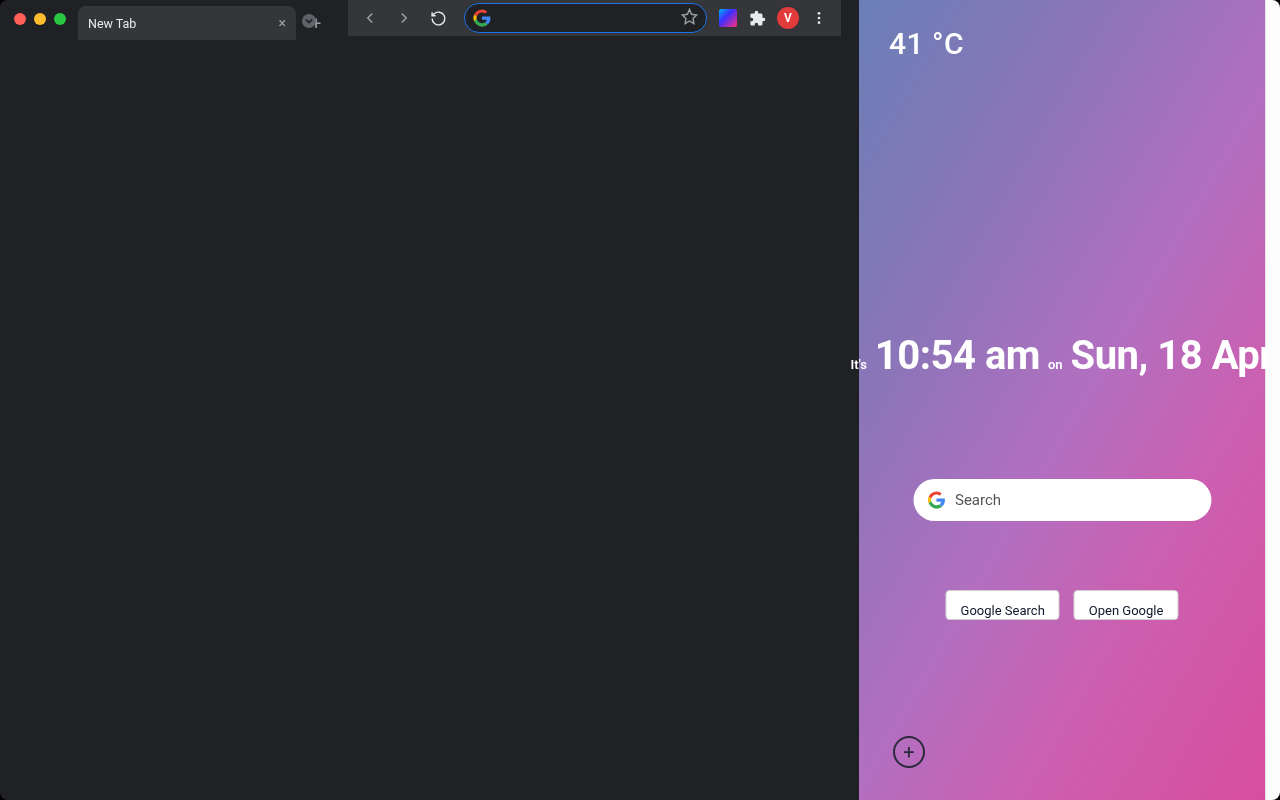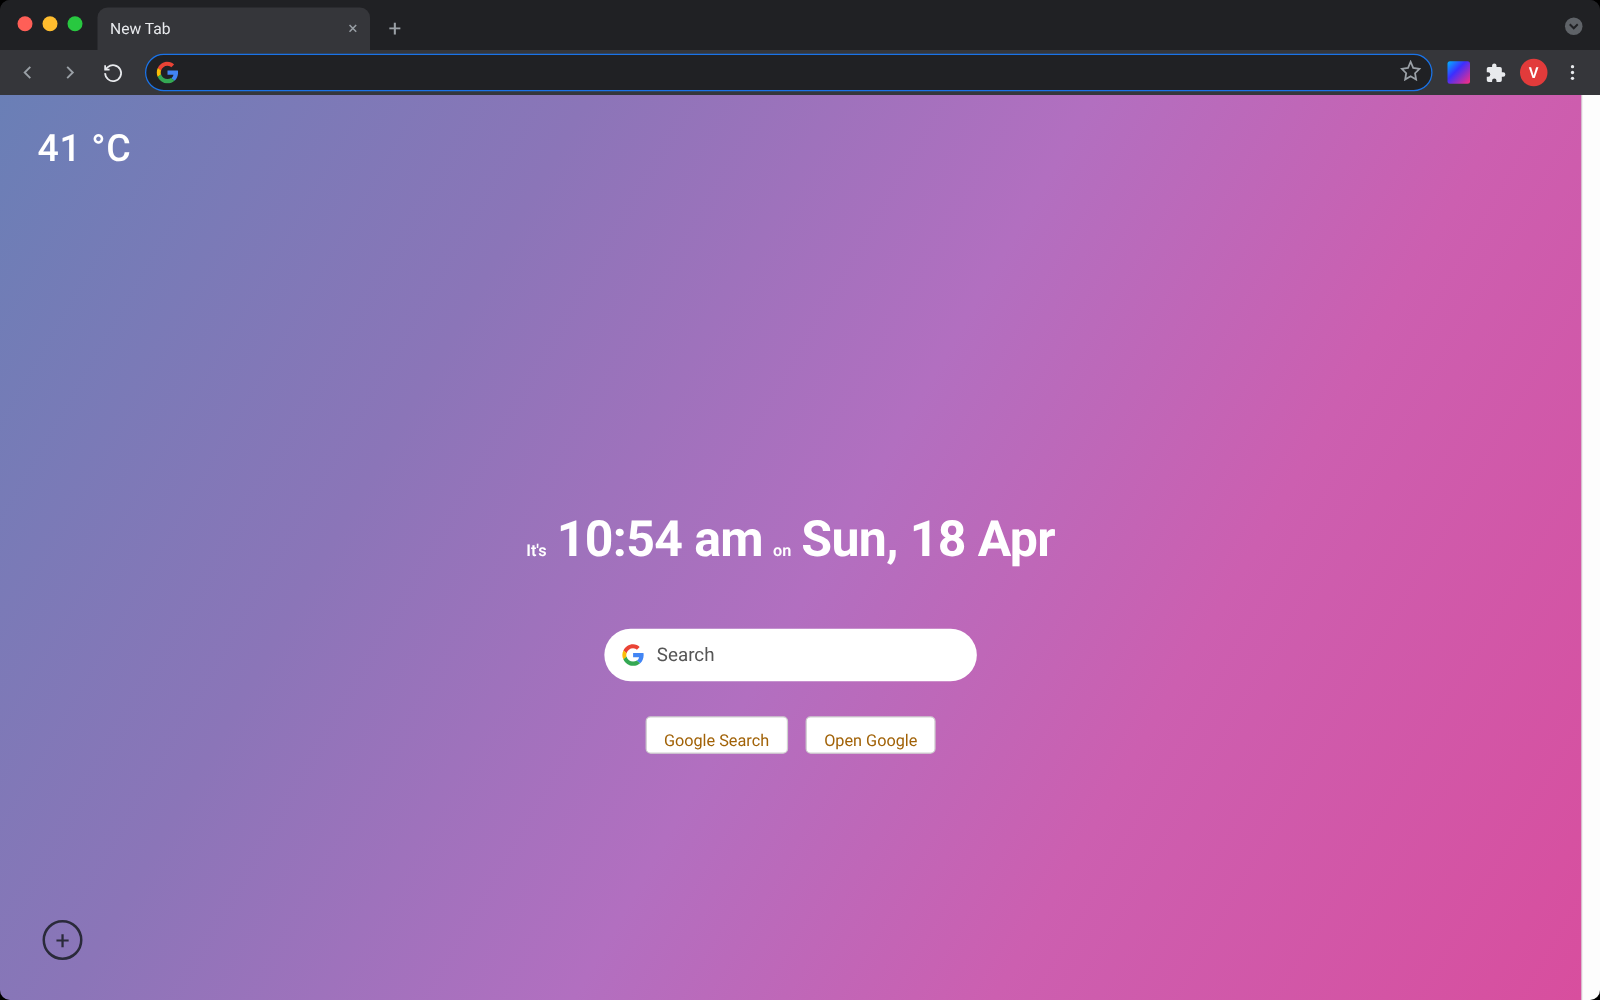--- a/index.html
+++ b/index.html
@@ -1,17 +1,17 @@
 <!DOCTYPE html>
 <html><head>
 <meta charset="utf-8">
 <style>
   * { margin:0; padding:0; box-sizing:border-box; font-family: -apple-system, BlinkMacSystemFont, 'Segoe UI', Roboto, Helvetica, Arial, sans-serif; }
   html,body{width:1280px;height:800px;overflow:hidden;background:#000;}
-  .window{width:1280px;height:800px;background:#202124;border-radius:8px;overflow:hidden;display:flex;flex-direction:column;position:relative;}
+  .window{width:1280px;height:800px;background:#202124;border-radius:8px;overflow:hidden;display:flex;flex-direction:row;position:relative;gap:18px;}
   
   .titlebar{height:40px;background:#202124;display:flex;align-items:flex-end;position:relative;}
   .traffic{position:absolute;left:14px;top:13px;display:flex;gap:8px;}
   .traffic span{width:12px;height:12px;border-radius:50%;display:block;}
   .tl-red{background:#ff5f57;} .tl-yel{background:#febc2e;} .tl-grn{background:#28c840;}
   .tab{margin-left:78px;height:34px;width:218px;background:#35363a;border-top-left-radius:8px;border-top-right-radius:8px;display:flex;align-items:center;padding:0 10px;color:#e8eaed;font-size:12.5px;position:relative;}
   .tab .close{margin-left:auto;color:#9aa0a6;font-size:14px;line-height:1;}
   .newtab{width:28px;height:28px;margin-left:6px;margin-bottom:3px;display:flex;align-items:center;justify-content:center;color:#9aa0a6;font-size:18px;border-radius:4px;}
   .titlebar .right-dot{position:absolute;right:14px;top:14px;width:14px;height:14px;border-radius:50%;background:#5f6368;display:flex;align-items:center;justify-content:center;}
   .titlebar .right-dot svg{display:block;}
@@ -28,25 +28,25 @@
   .kebab{width:28px;height:28px;display:flex;align-items:center;justify-content:center;color:#e8eaed;}
   
   .content-wrap{flex:1;display:flex;position:relative;}
   .page{flex:1;position:relative;background:linear-gradient(120deg,#6a7fb6 0%,#8b75b8 28%,#b26fc0 52%,#cc5fb0 72%,#d84e9e 100%);color:#fff;}
   .scrollbar{width:15px;background:#fdfdfd;border-left:1px solid #e4e4e4;}
   .weather{position:absolute;left:30px;top:26px;font-size:30px;font-weight:500;letter-spacing:0.5px;}
   .center{position:absolute;left:50%;top:332px;transform:translate(-50%,0);display:flex;flex-direction:column;align-items:center;}
   .clock{font-weight:700;white-space:nowrap;display:flex;align-items:baseline;gap:8px;font-family:'Poppins','Segoe UI',sans-serif;}
   .clock .big{font-size:40px;letter-spacing:-0.5px;}
   .clock .small{font-size:13px;font-weight:600;}
-  .searchbox{margin-top:48px;width:298px;height:42px;background:#fff;border-radius:21px;display:flex;align-items:center;padding:0 14px;gap:10px;}
+  .searchbox{margin-top:100px;width:298px;height:42px;background:#fff;border-radius:21px;display:flex;align-items:center;padding:0 14px;gap:10px;}
   .searchbox input{border:none;outline:none;flex:1;font-size:15px;color:#333;background:transparent;}
   .searchbox input::placeholder{color:#555;}
   .btnrow{margin-top:28px;display:flex;gap:14px;}
-  .btnrow button{height:30px;padding:12px 14px;background:#fff;border:1px solid #d0d0d0;border-radius:4px;font-size:13px;color:#a16207;cursor:pointer;}
+  .btnrow button{height:30px;padding:12px 14px;background:#fff;border:1px solid #d0d0d0;border-radius:4px;font-size:13px;color:#0f172a;cursor:pointer;margin-top:41px;}
   .addbtn{position:absolute;left:34px;bottom:32px;width:32px;height:32px;border:2px solid #2a2a3a;border-radius:50%;display:flex;align-items:center;justify-content:center;color:#2a2a3a;font-size:20px;font-weight:400;line-height:1;}
   
   .g-logo{width:18px;height:18px;position:relative;flex-shrink:0;}
   .g-logo svg{width:18px;height:18px;display:block;}
 </style>
 </head>
 <body>
 
 <div class="window">
 

